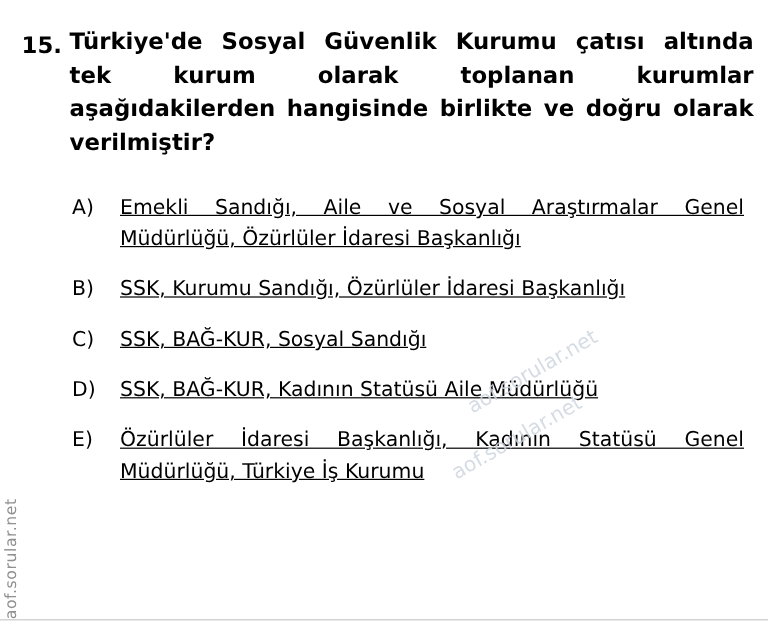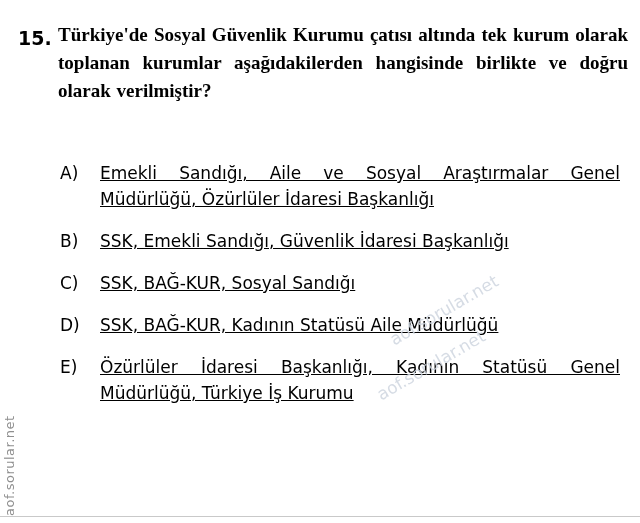--- a/index.html
+++ b/index.html
@@ -72,21 +72,20 @@
   }
 
   .q-text {
     flex: 1 1 auto;
     font-size: 19px;
     font-weight: bold;
     line-height: 28px;
     text-align: justify;
     text-align-last: left;
     word-spacing: 1px;
-    font-family: Liberation Serif, serif;
   }
 
   .options {
     position: absolute;
     left: 60px;
     top: 160px;
     width: 560px;
   }
 
   .option {
@@ -133,21 +132,21 @@
 
   <div class="options">
 
     <div class="option">
       <div class="opt-letter">A)</div>
       <div class="opt-text">Emekli Sandığı, Aile ve Sosyal Araştırmalar Genel Müdürlüğü, Özürlüler İdaresi Başkanlığı</div>
     </div>
 
     <div class="option">
       <div class="opt-letter">B)</div>
-      <div class="opt-text">SSK, Emekli Sandığı, Güvenlik İdaresi Başkanlığı</div>
+      <div class="opt-text">SSK, Kurumu Sandığı, Özürlüler İdaresi Başkanlığı</div>
     </div>
 
     <div class="option">
       <div class="opt-letter">C)</div>
       <div class="opt-text">SSK, BAĞ-KUR, Sosyal Sandığı</div>
     </div>
 
     <div class="option">
       <div class="opt-letter">D)</div>
       <div class="opt-text">SSK, BAĞ-KUR, Kadının Statüsü Aile Müdürlüğü</div>

